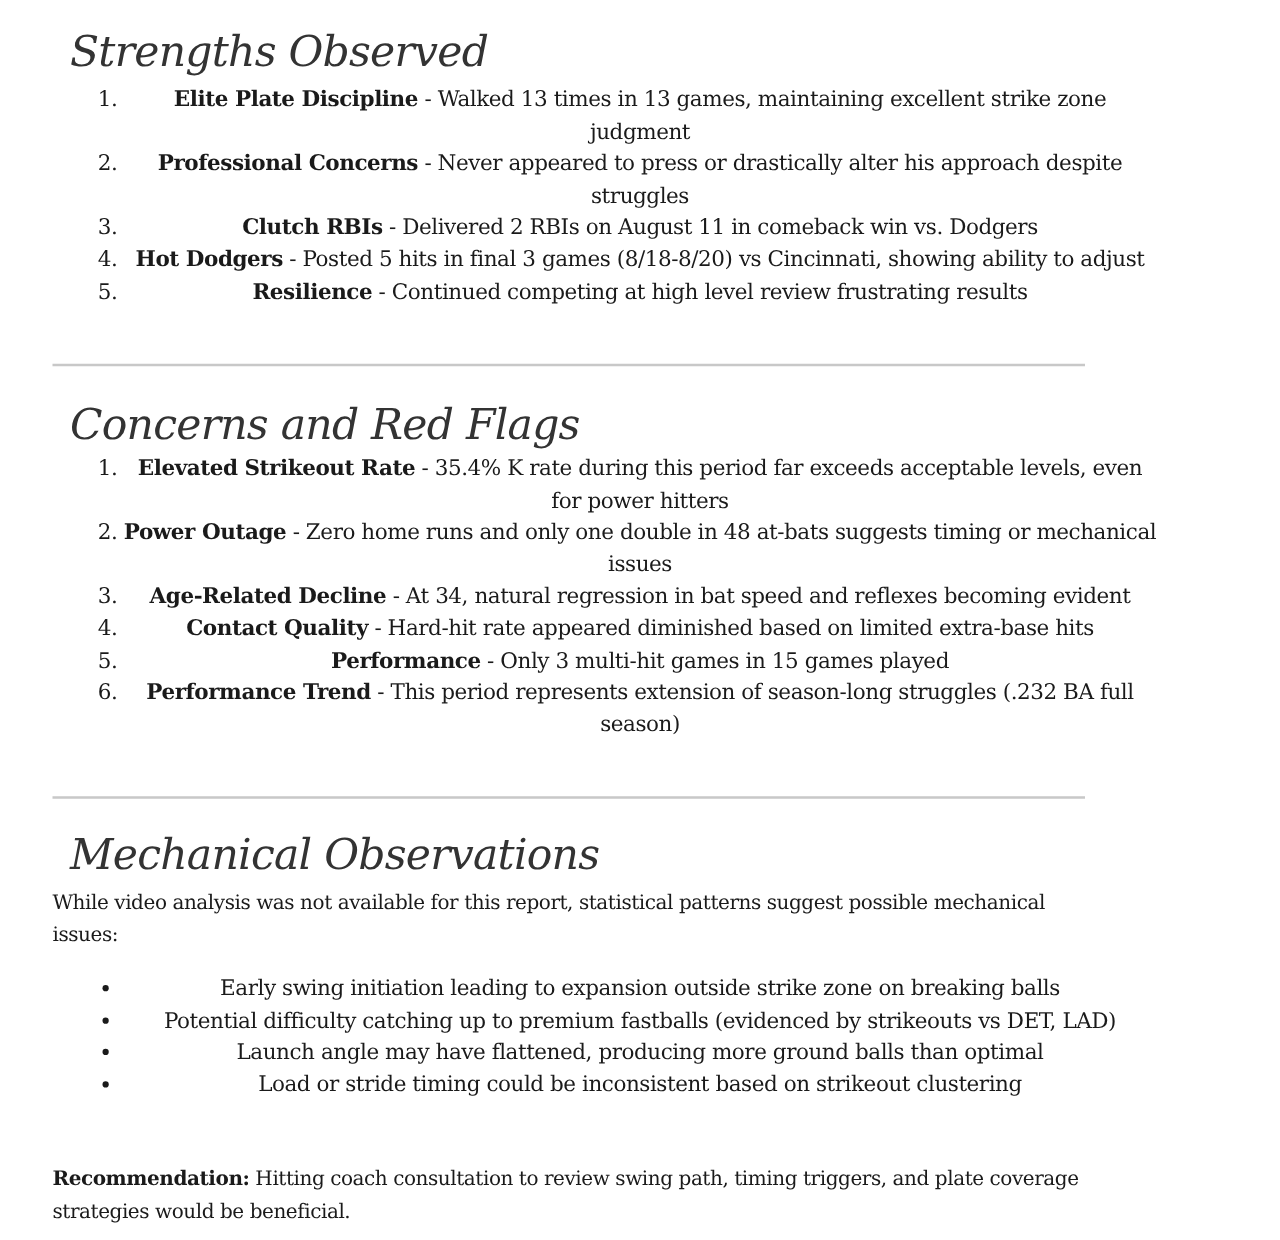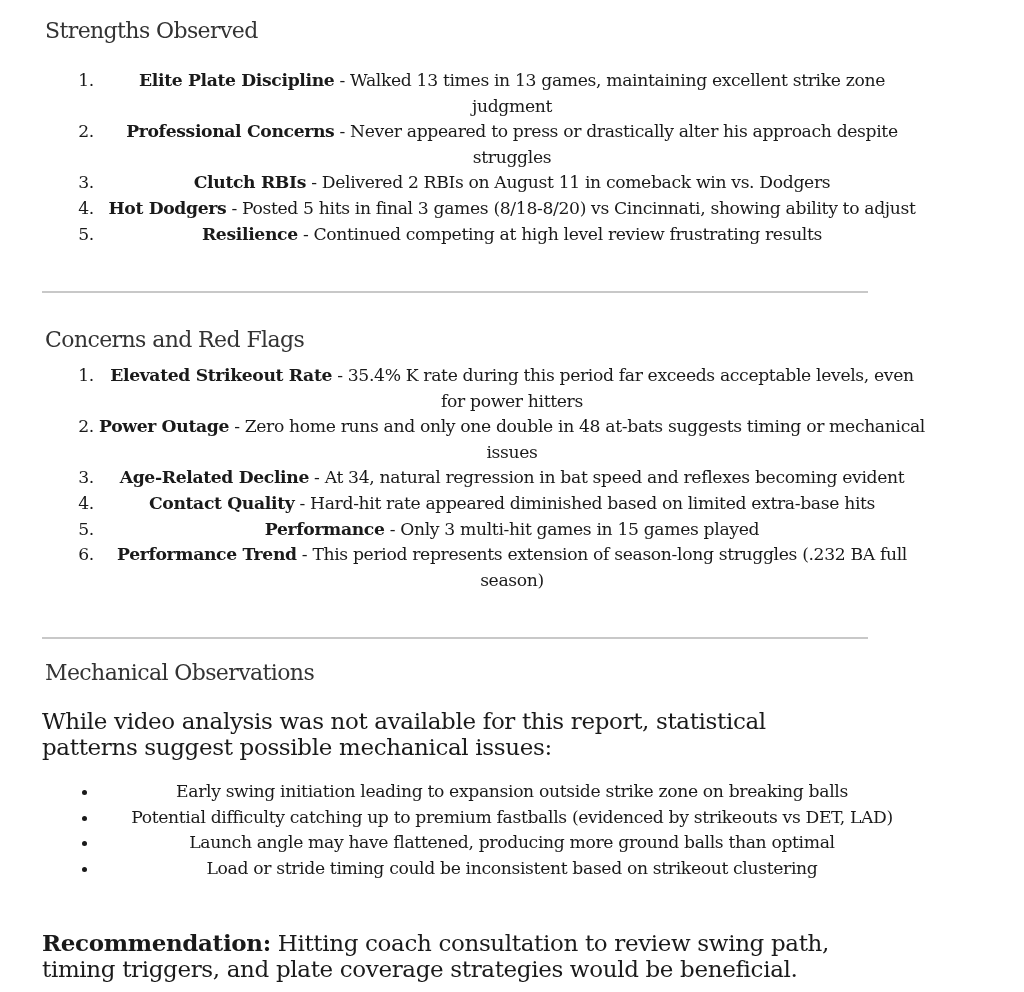--- a/index.html
+++ b/index.html
@@ -6,46 +6,47 @@
   body {
     width: 1024px; height: 992px; overflow: hidden;
     font-family: "DejaVu Serif", serif;
     color: #1a1a1a;
     position: relative;
   }
   .doc { position: absolute; left: 42px; top: 0; width: 826px; }
   h2 {
     font-family: "DejaVu Serif", serif;
     font-weight: normal;
-    font-size: 22px;
+    font-size: 34px;
     color: #333333;
-    margin: 0;
+    margin: 11px;
     padding-left: 3px;
     letter-spacing: -0.6px;
     line-height: 32px;
+    font-style: italic;
   }
   ol, ul {
     margin: 0; padding: 0 0 0 57px;
     font-size: 17.2px; line-height: 25.6px;
     letter-spacing: -0.35px;
     text-align: center;
   }
   ol li, ul li { padding-left: 0; }
   ul li { list-style-type: disc; }
   b { font-weight: bold; }
   hr {
     border: none; border-top: 2px solid #c8c8c8; margin: 0; height: 0;
   }
   p {
-    margin: 0; font-size: 23px; line-height: 25.6px; letter-spacing: -0.35px;
+    margin: 0; font-size: 16px; line-height: 25.6px; letter-spacing: -0.35px;
   }
   #sec1-title { position: absolute; top: 15px; }
   #sec1-list { position: absolute; top: 68px; left: 0; width: 826px; }
   #hr1 { position: absolute; top: 291px; left: 0; width: 826px; }
-  #sec2-title { position: absolute; top: 324px; }
+  #sec2-title { position: absolute; top: 313px; }
   #sec2-list { position: absolute; top: 363px; left: 0; width: 826px; }
   #hr2 { position: absolute; top: 637px; left: 0; width: 826px; }
   #sec3-title { position: absolute; top: 657px; }
   #sec3-intro { position: absolute; top: 709px; left: 0; width: 826px; }
   #sec3-list { position: absolute; top: 779px; left: 0; width: 826px; }
   #sec3-rec { position: absolute; top: 930px; left: 0; width: 826px; }
 </style>
 </head>
 <body>
 

